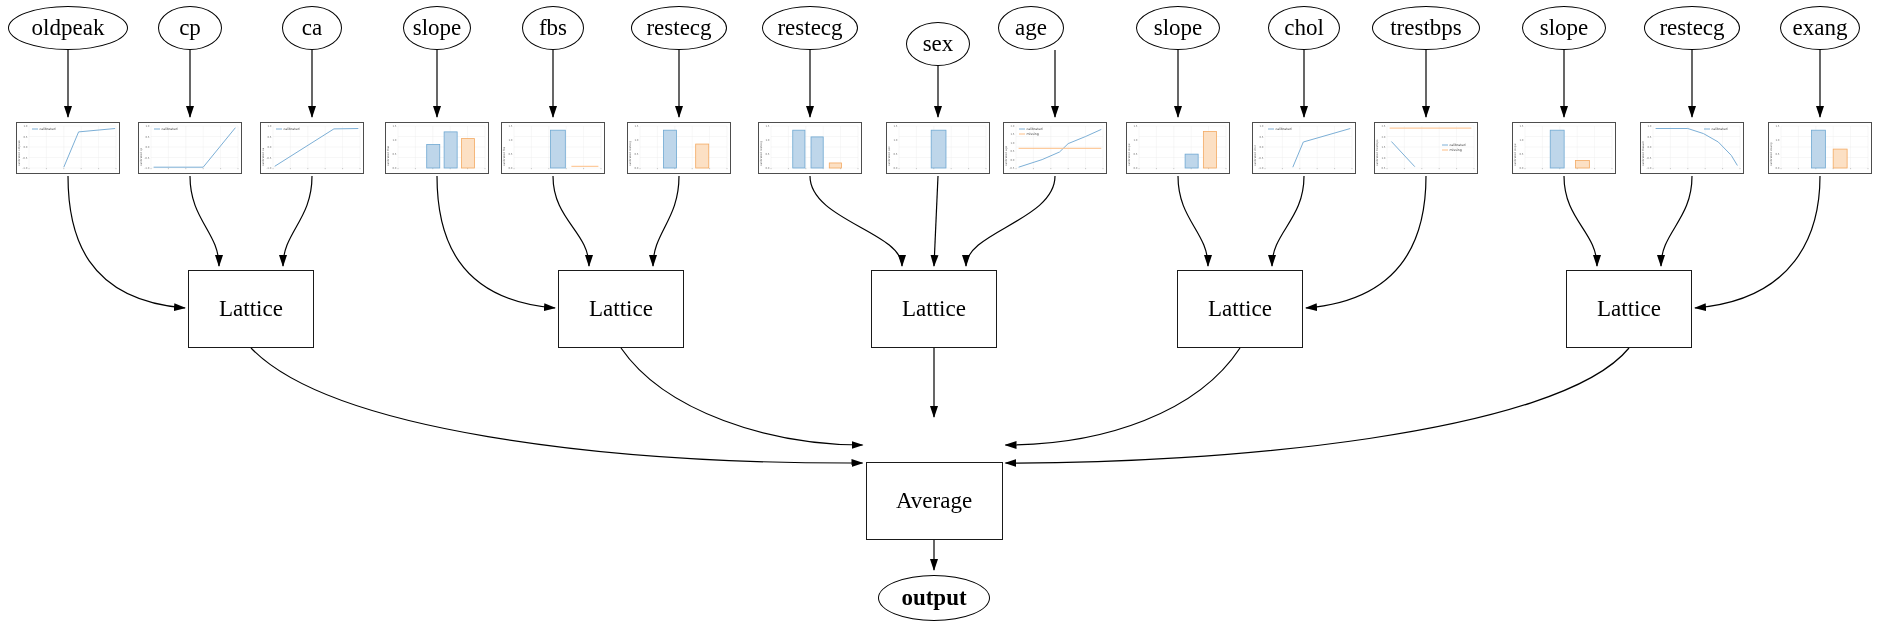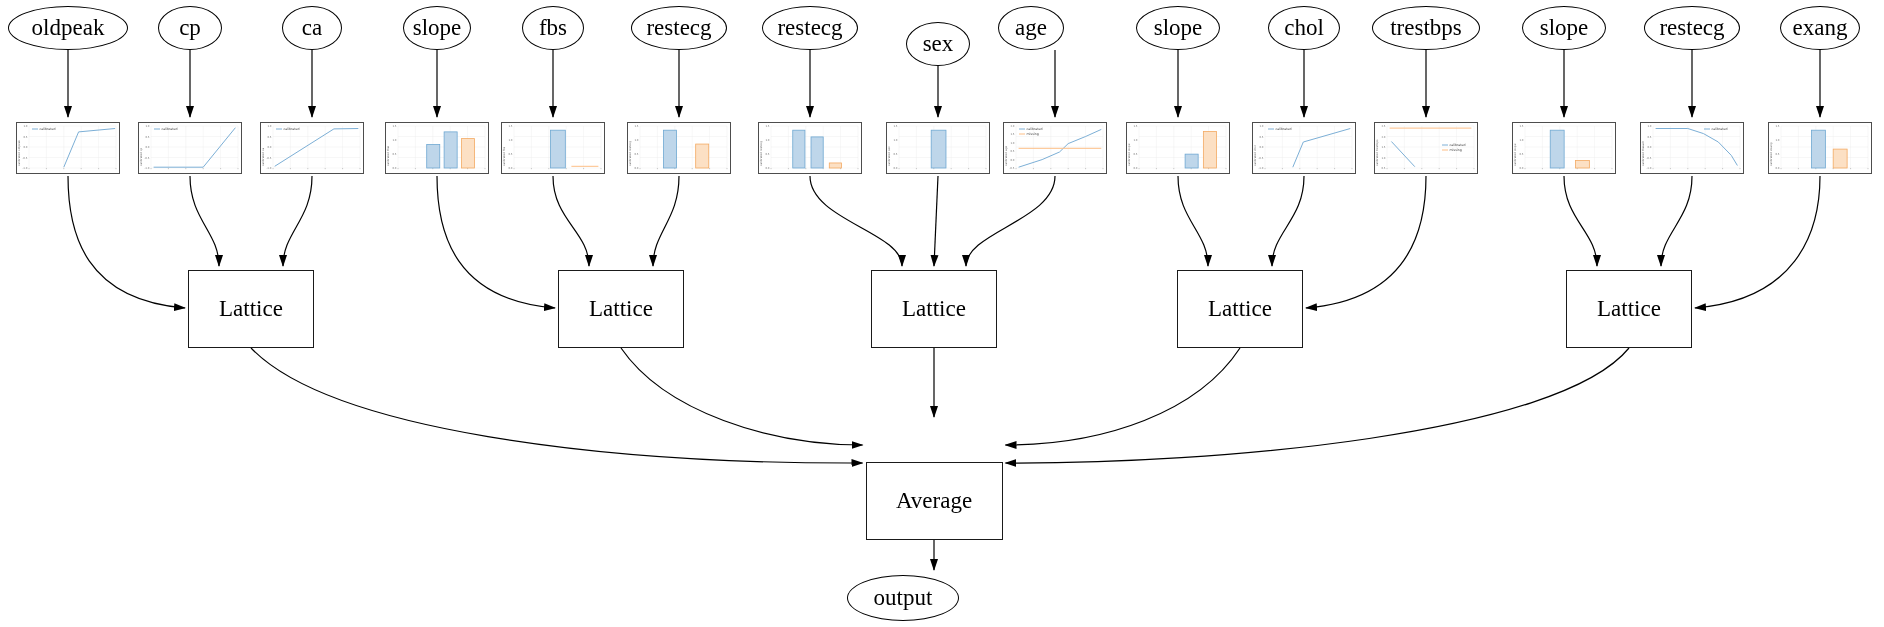--- a/index.html
+++ b/index.html
@@ -575,16 +575,16 @@
     </div>
     <div class="node rectbox" style="left: 1177px; top: 270px; width: 126px; height: 78px;">
       <span>Lattice</span>
     </div>
     <div class="node rectbox" style="left: 1566px; top: 270px; width: 126px; height: 78px;">
       <span>Lattice</span>
     </div>
     <div class="node rectbox" style="left: 865.5px; top: 422px; width: 137px; height: 78px; margin-top: 40px;">
       <span>Average</span>
     </div>
-    <div class="node ellipse" style="left: 847px; top: 575px; width: 112px; height: 46px;">
+    <div class="node ellipse" style="left: 878px; top: 575px; width: 112px; height: 46px; font-weight: bold;">
       <span>output</span>
     </div>
   </div>
 
 </body></html>

